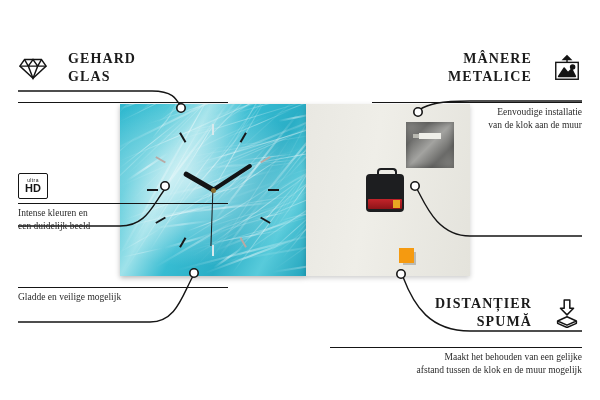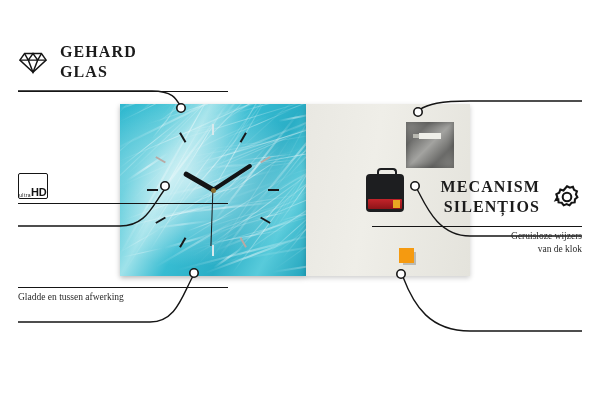--- a/index.html
+++ b/index.html
@@ -178,22 +178,22 @@
   }
   .callout .title-row {
     display: flex;
     align-items: center;
     gap: 8px;
   }
   .callout.right .title-row {
     justify-content: flex-end;
   }
   .callout h3 {
-    margin: 4px;
-    font-size: 16px;
+    margin: 12px;
+    font-size: 14px;
     font-weight: bold;
     letter-spacing: 1.1px;
     line-height: 1.28;
     color: #1b1b1b;
     text-transform: uppercase;
     max-width: 140px;
   }
   .callout.right h3 { text-align: right; }
   .rule {
     height: 1px;
@@ -215,22 +215,22 @@
     color: #141414;
   }
   .ico svg { display: block; width: 30px; height: 30px; }
 
   .hdbox {
     width: 28px; height: 24px;
     flex: 0 0 28px;
     border: 1.4px solid #151515;
     border-radius: 2px;
     display: flex;
-    flex-direction: row;
-    align-items: flex-end;
+    flex-direction: column;
+    align-items: center;
     justify-content: center;
     line-height: 1;
     font-family: "Liberation Sans", sans-serif;
   }
   .hdbox .u { font-size: 5px; letter-spacing: .4px; color: #151515; }
   .hdbox .h { font-size: 11px; font-weight: bold; color: #151515; }
 
   
   #links {
     position: absolute;
@@ -463,38 +463,58 @@
   </div>
 
   <div class="callout left" style="left:18px; top:173px;">
     <div class="title-row">
       <span class="hdbox">
         <span class="u">ultra</span>
         <span class="h">HD</span>
       </span>
     </div>
     <div class="rule"></div>
+    <p>Intense kleuren en<br>een duidelijk beeld</p>
   </div>
 
   <div class="callout left" style="left:18px; top:283px;">
     <div class="rule"></div>
-    <p>Gladde en tussen afwerking</p>
+    <p>Gladde en veilige mogelijk</p>
   </div>
 
-
-  <div class="callout right" style="left:372px; top:173px;">
+  <div class="callout right" style="left:372px; top:38px;">
     <div class="title-row">
-      <h3>MECANISM<br>SILENȚIOS</h3>
+      <h3>MÂNERE<br>METALICE</h3>
       <span class="ico">
         <svg viewBox="0 0 32 32">
-            <g fill="none" stroke="currentColor" stroke-width="2.2">
-              <path d="M16 4.5 l3 1.6 3.3-1 1.2 3.3 3.1 1.6-1.1 3.2 1.6 3-2.6 2.2-.3 3.4-3.4.4-2.1 2.7-3.1-1.4-3.1 1.4-2.1-2.7-3.4-.4-.3-3.4L4.1 19.2l1.6-3-1.1-3.2 3.1-1.6 1.2-3.3 3.3 1z"></path>
-              <circle cx="16" cy="16" r="4.6"></circle>
+            <g fill="none" stroke="currentColor" stroke-width="1.5">
+              <path d="M16 3 L12 7 L20 7 Z" fill="currentColor"></path>
+              <path d="M16 7 L16 10"></path>
+              <rect x="4" y="10" width="24" height="18"></rect>
+              <path d="M7 25 L13 16 L17 21 L21 17 L25 25 Z" fill="currentColor" stroke-linejoin="round"></path>
+              <circle cx="22" cy="15" r="2.2" fill="currentColor"></circle>
             </g>
           </svg>
       </span>
     </div>
     <div class="rule"></div>
-    <p>Geruisloze wijzers<br>van de klok</p>
+    <p>Eenvoudige installatie<br>van de klok aan de muur</p>
   </div>
 
 
+  <div class="callout right" style="left:330px; top:283px; width:252px;">
+    <div class="title-row">
+      <h3>DISTANȚIER<br>SPUMĂ</h3>
+      <span class="ico">
+        <svg viewBox="0 0 32 32">
+            <g fill="none" stroke="currentColor" stroke-width="1.6" stroke-linejoin="round">
+              <path d="M13 2 h6 v9 h4 l-7 7 -7-7 h4 z"></path>
+              <path d="M16 20 L6 24.5 L16 29 L26 24.5 Z"></path>
+              <path d="M6 24.5 v2.5 L16 31.5 L26 27 v-2.5"></path>
+            </g>
+          </svg>
+      </span>
+    </div>
+    <div class="rule"></div>
+    <p>Maakt het behouden van een gelijke<br>afstand tussen de klok en de muur mogelijk</p>
+  </div>
+
 </div>
 
 </body></html>

